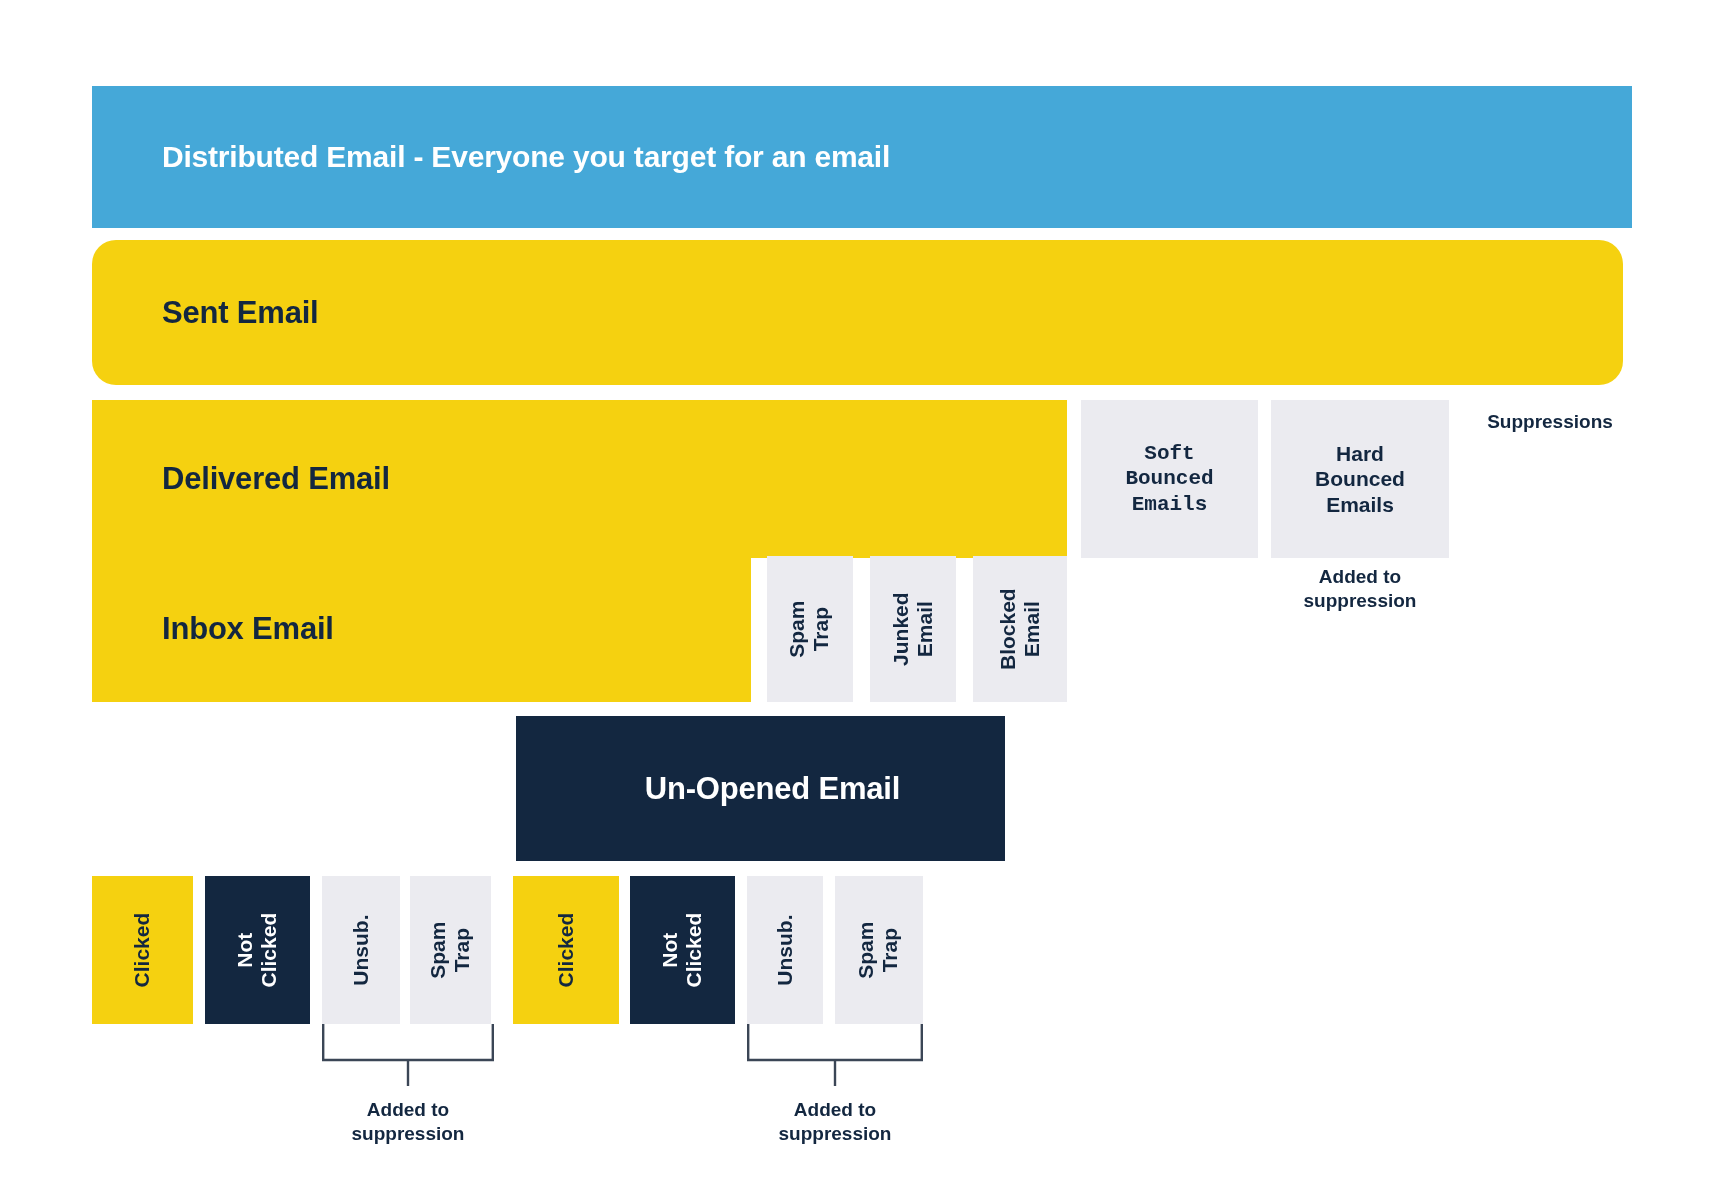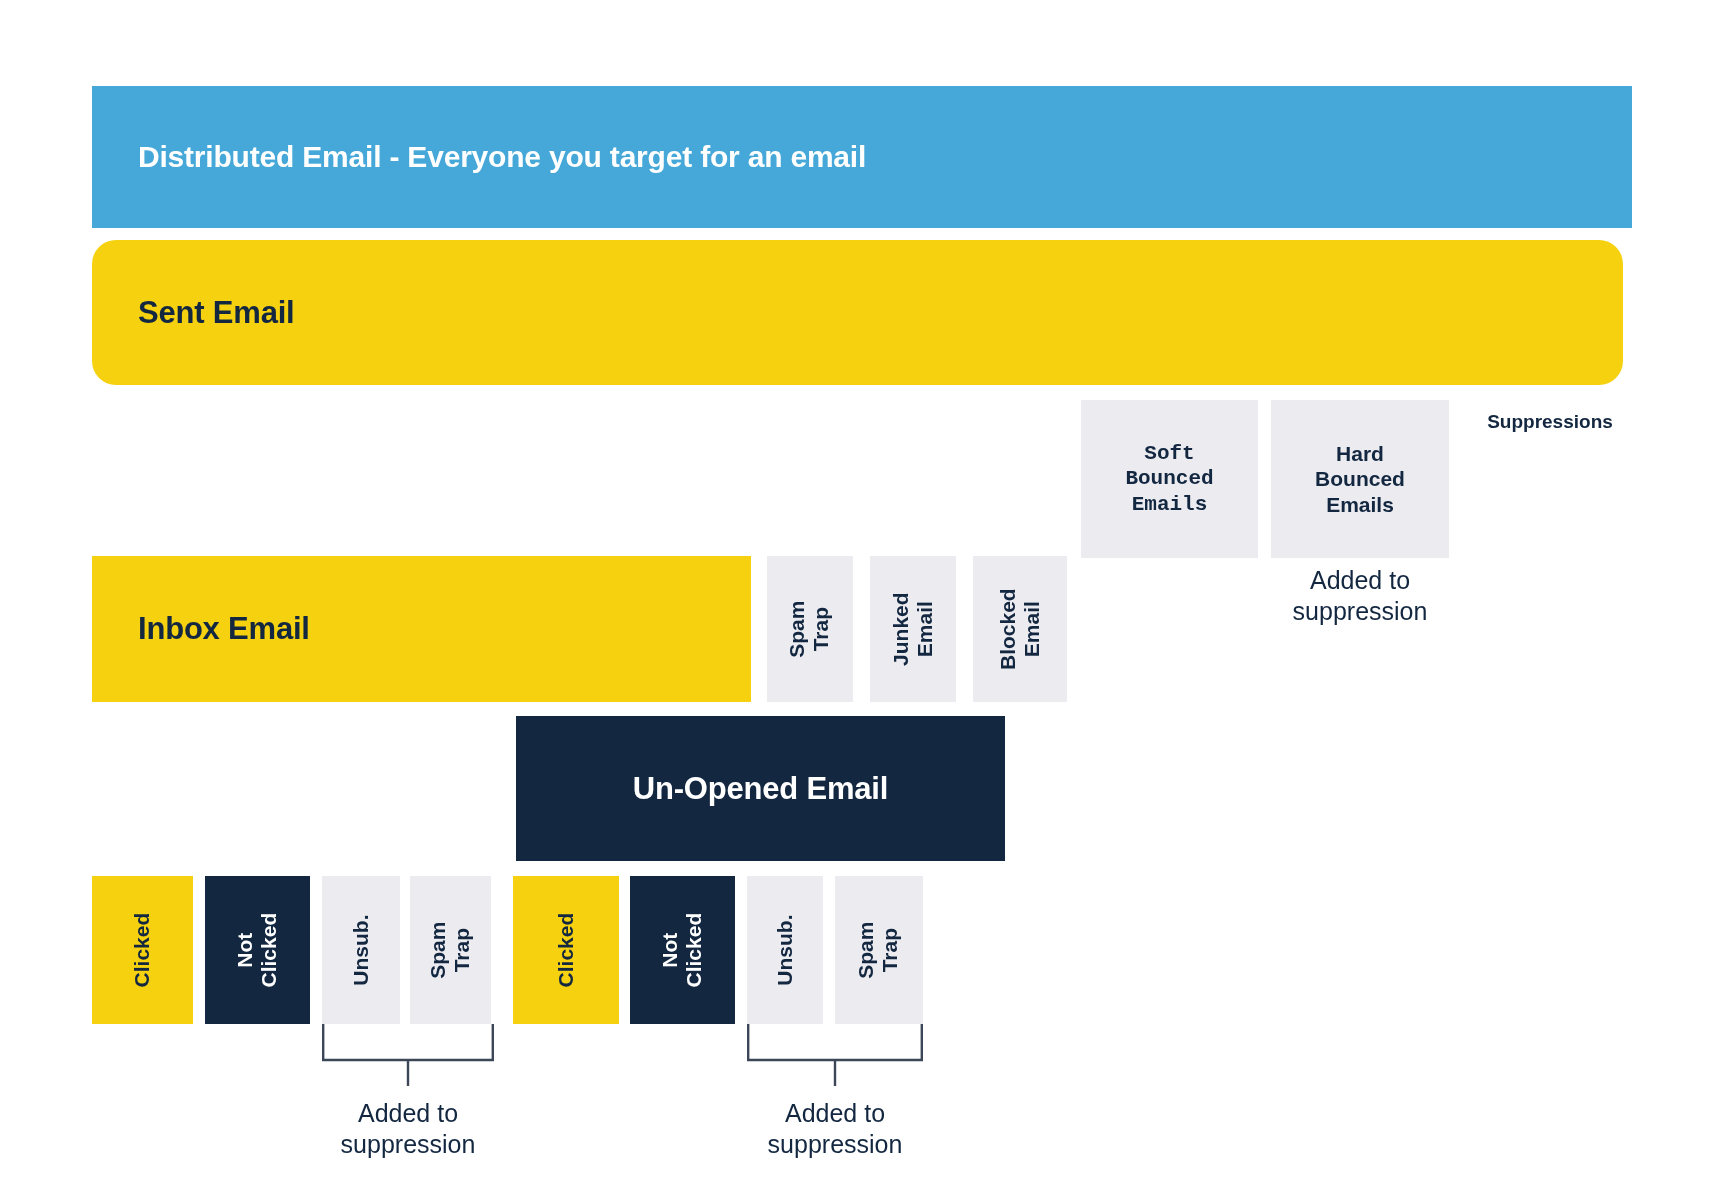--- a/index.html
+++ b/index.html
@@ -29,20 +29,21 @@
   .box-navy    { background: #132740; color: #ffffff; }
   .box-grey    { background: #EBEBF0; color: #132740; }
 
   
   .bar-label {
     font-size: 31px;
     font-weight: 700;
     letter-spacing: -0.2px;
     padding-left: 46px;
     white-space: nowrap;
+    margin-left: 24px;
   }
   .bar-label.hdr { font-size: 30px; }
   .bar-label.center {
     padding-left: 0;
     width: 100%;
     text-align: center;
   }
 
   
   .side-label {
@@ -64,22 +65,22 @@
     text-align: center;
     white-space: pre-line;
     transform: rotate(-90deg);
     transform-origin: center center;
   }
 
   
   .caption {
     position: absolute;
     color: #132740;
-    font-size: 25px;
-    font-weight: 400;
+    font-size: 19px;
+    font-weight: 700;
     line-height: 1.25;
     text-align: center;
     white-space: pre-line;
   }
   .caption.small { font-size: 19px; font-weight: 600; }
 
   
   .bracket { position: absolute; }
   .bracket line { stroke: #3B4656; stroke-width: 2.4; }
 </style>
@@ -92,20 +93,23 @@
     <span class="bar-label hdr">Distributed Email - Everyone you target for an email</span>
   </div>
 
   <div class="box box-yellow" style="left:92px; top:240px; width:1531px; height:145px;border-radius:24px;">
     <span class="bar-label">Sent Email</span>
   </div>
 
 
   <div class="caption small" style="left:1464px; top:410px; width:172px;">Suppressions</div>
 
+  <div class="box box-yellow" style="left:92px; top:400px; width:975px; height:158px;">
+    <span class="bar-label">Delivered Email</span>
+  </div>
 
   <div class="box box-grey" style="left:1081px; top:400px; width:177px; height:158px;font-family:Liberation Mono, monospace;">
     <span class="side-label">Soft
 Bounced
 Emails</span>
   </div>
 
   <div class="box box-grey" style="left:1271px; top:400px; width:178px; height:158px;">
     <span class="side-label">Hard
 Bounced

